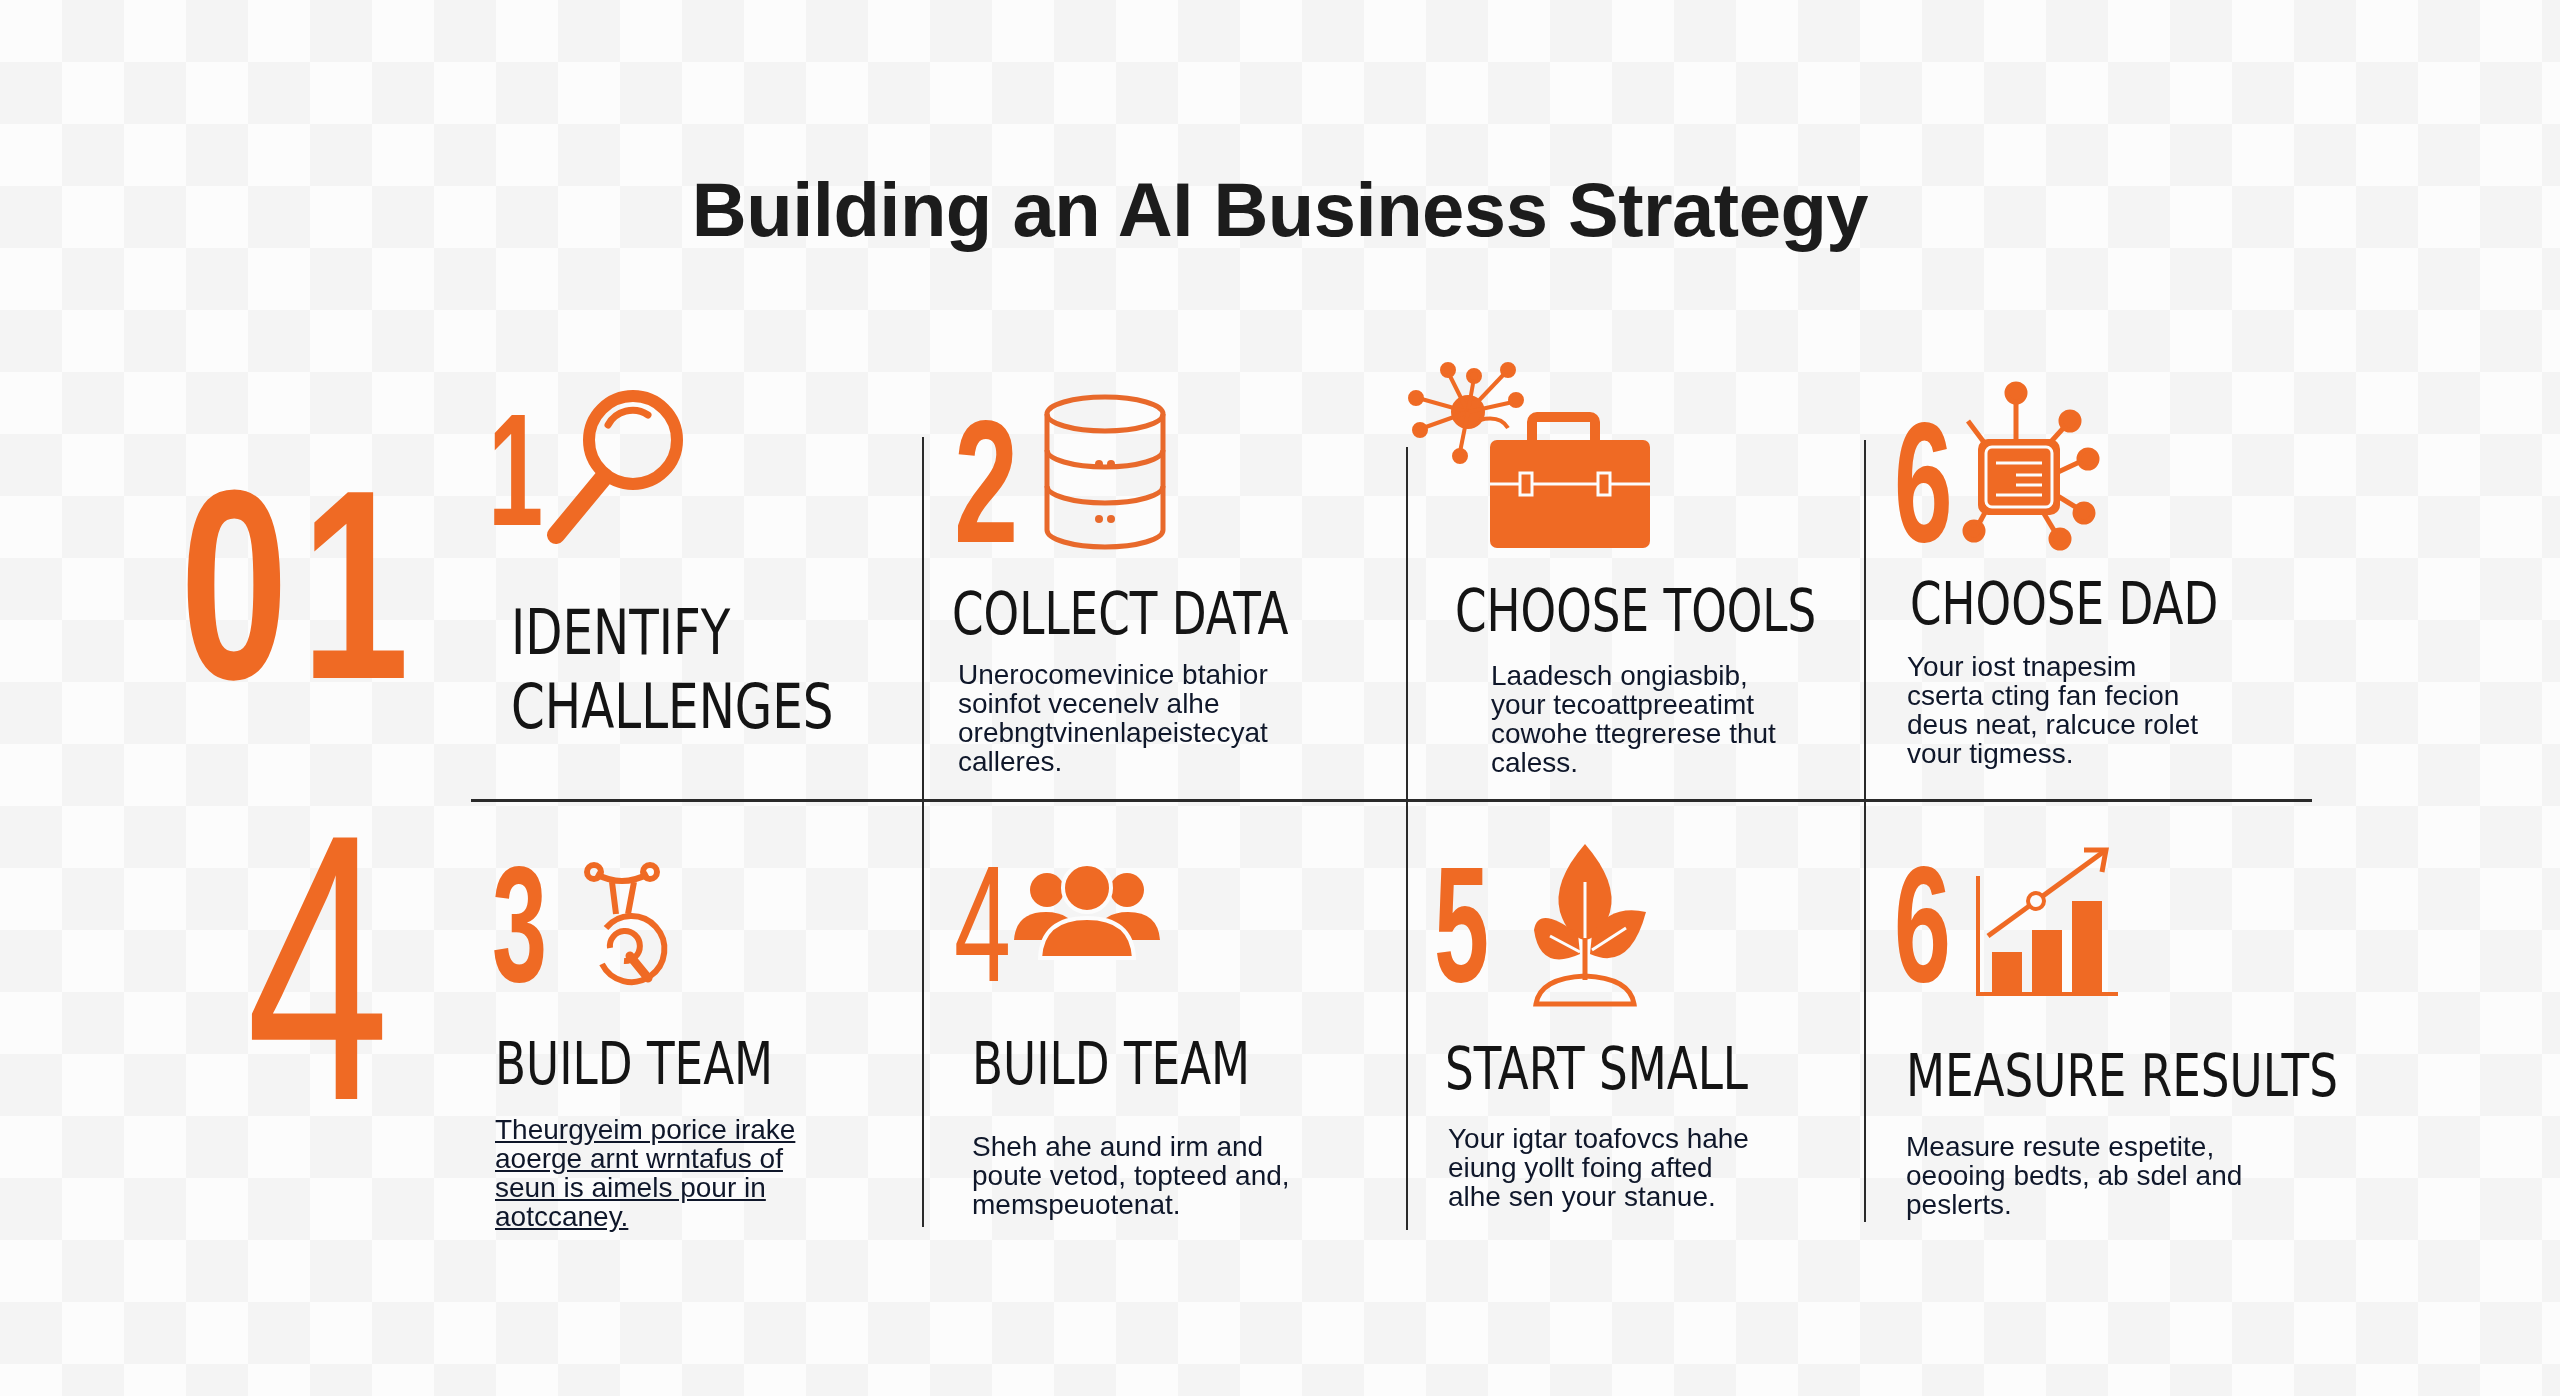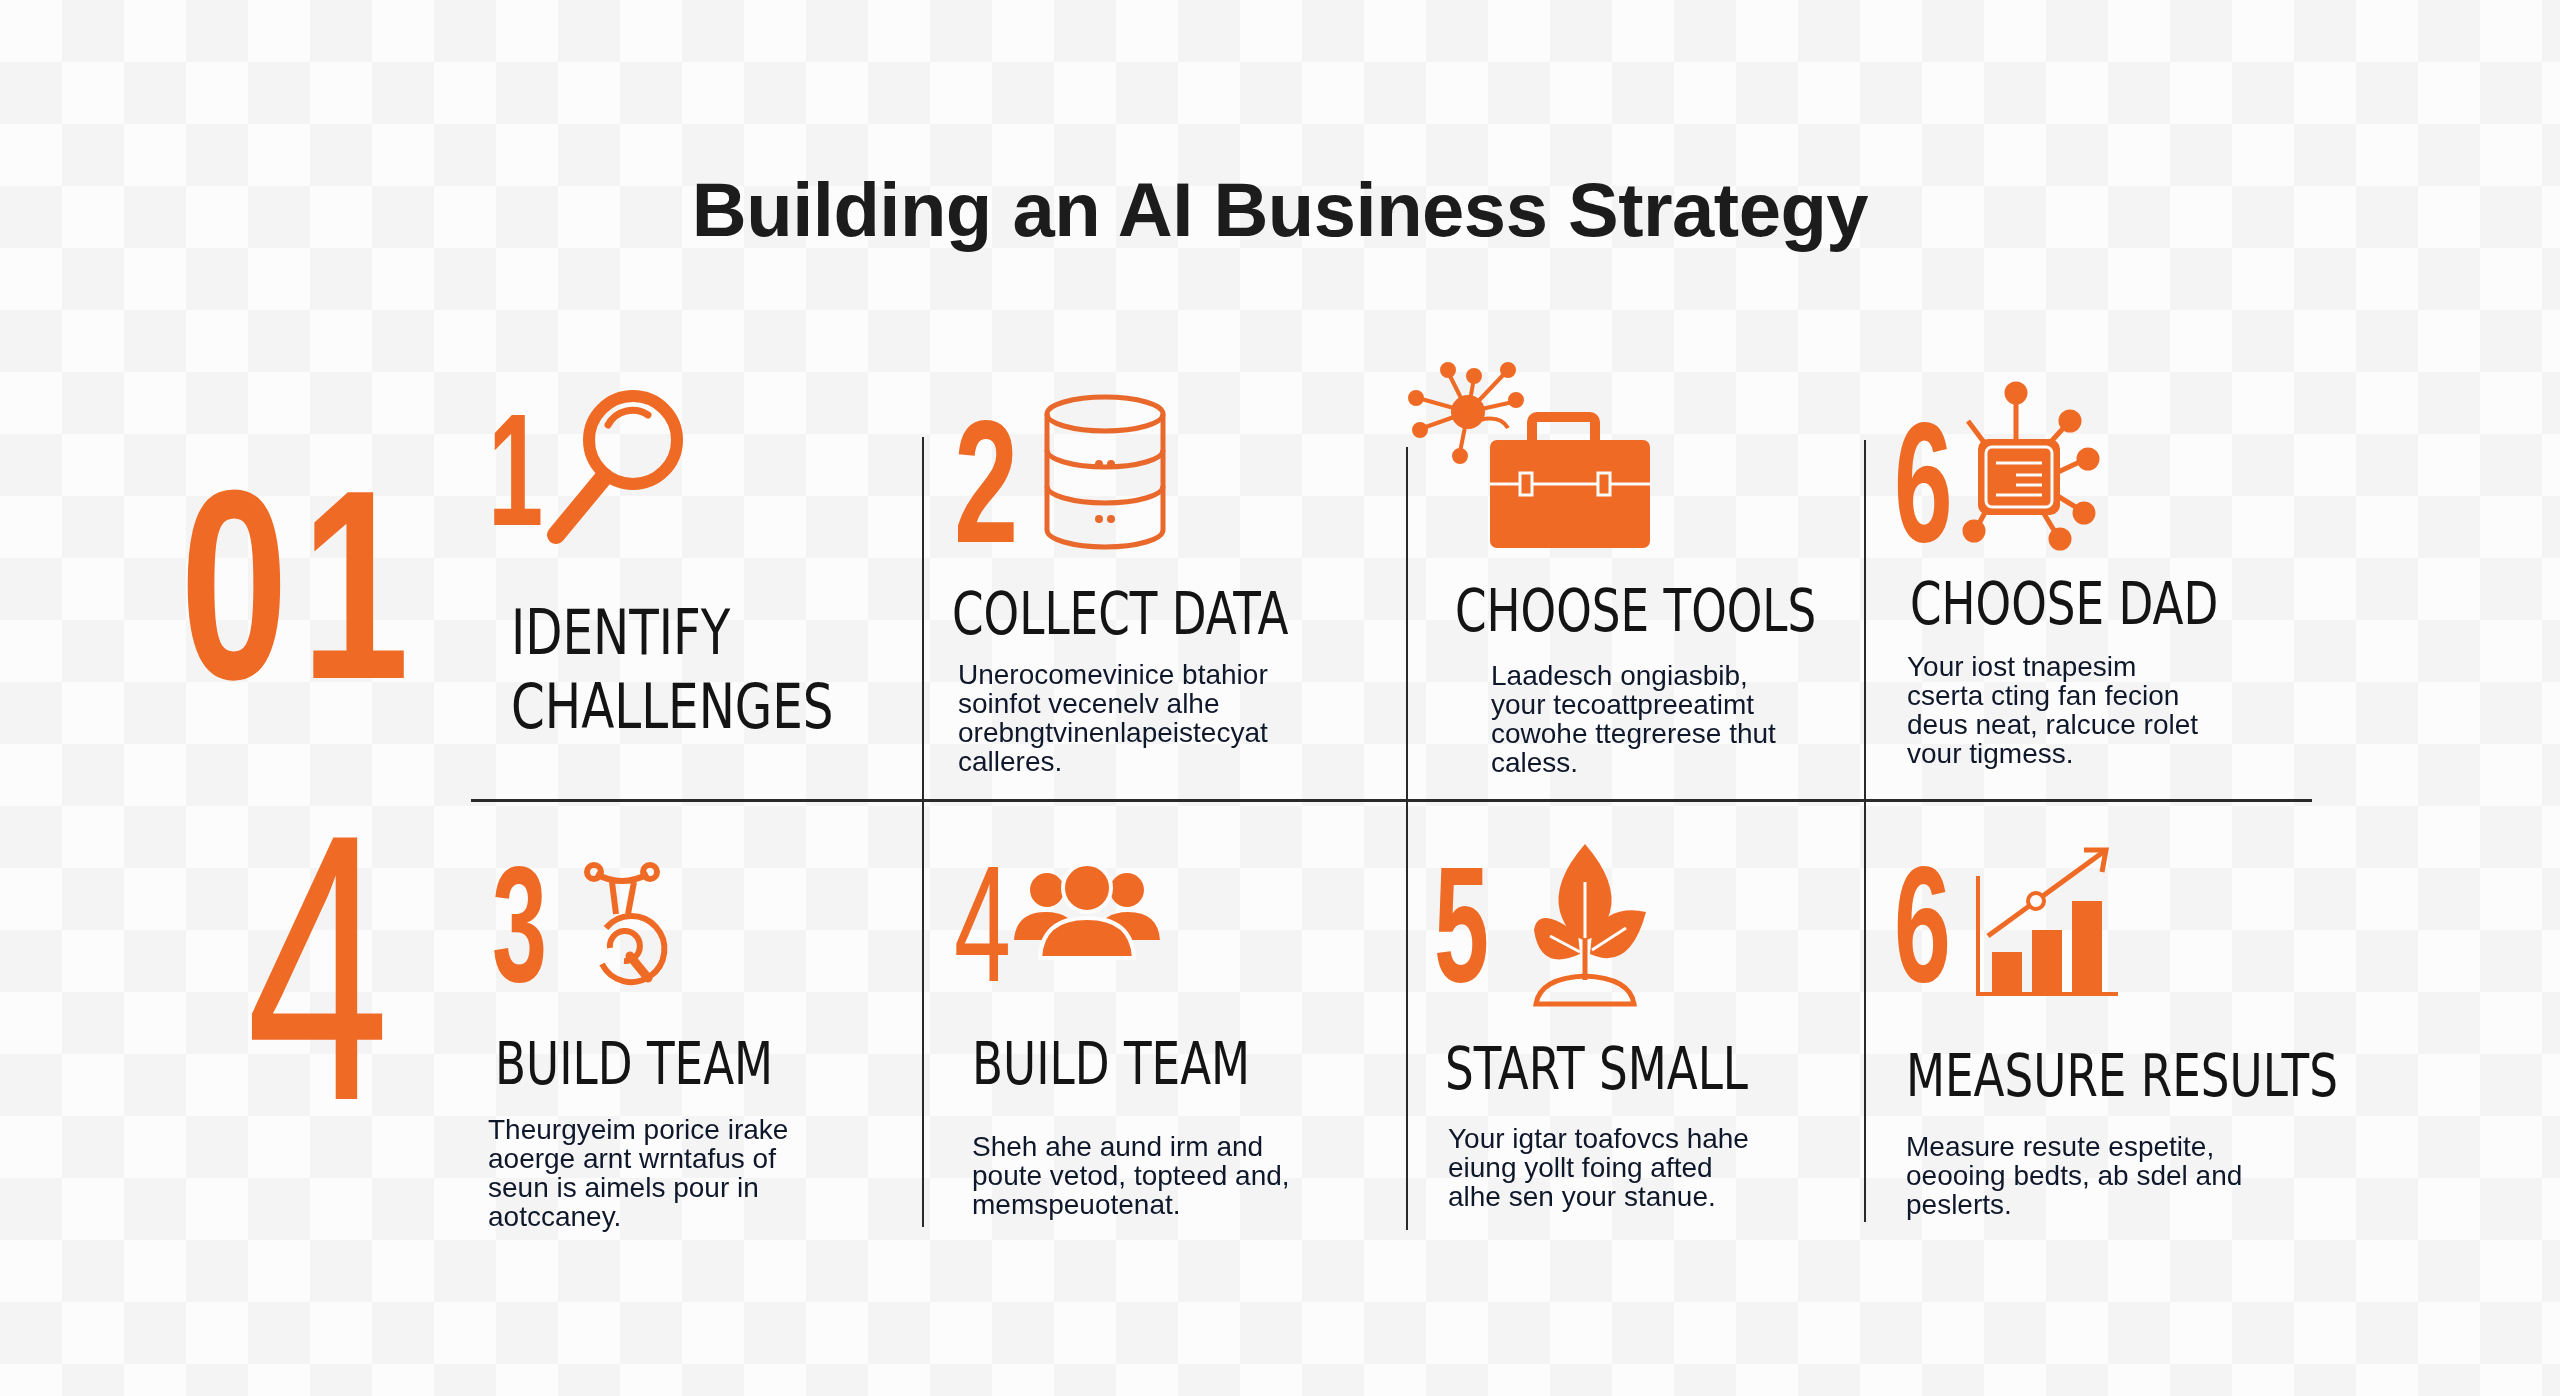--- a/index.html
+++ b/index.html
@@ -165,21 +165,21 @@
       <path d="M14 14 Q 40 28 66 14"></path>
       <circle cx="12" cy="12" r="7"></circle>
         <circle cx="68" cy="12" r="7"></circle>
       <path d="M30 22 L34 54 M52 22 L46 54"></path>
       <path d="M24 68 A33 33 0 1 1 20 104"></path>
       <path d="M28 88 A15 15 0 1 1 42 101"></path>
       <line x1="48" y1="96" x2="66" y2="118" stroke-width="9" stroke-linecap="round"></line>
     </g>
   </svg>
   <div class="abs heading" style="left:15px; top:210px; font-size:58px;">BUILD TEAM</div>
-  <div class="abs body-text" style="left:8px; top:295px;">Theurgyeim porice irake
+  <div class="abs body-text" style="left:15px; top:295px;text-decoration:underline;">Theurgyeim porice irake
 aoerge arnt wrntafus of
 seun is aimels pour in
 aotccaney.</div>
 </div>
 
 <div class="abs" style="left:940px; top:820px; width:460px; height:420px;">
   <div class="abs step-num" style="left:14px; top:22px; font-size:165px; font-weight:normal; transform:scaleX(0.62);">4</div>
   <svg style="left:72px; top:42px;" width="150" height="100" viewBox="0 0 150 100">
     <g fill="#ef6a24">
       <circle cx="35" cy="28" r="17"></circle>

